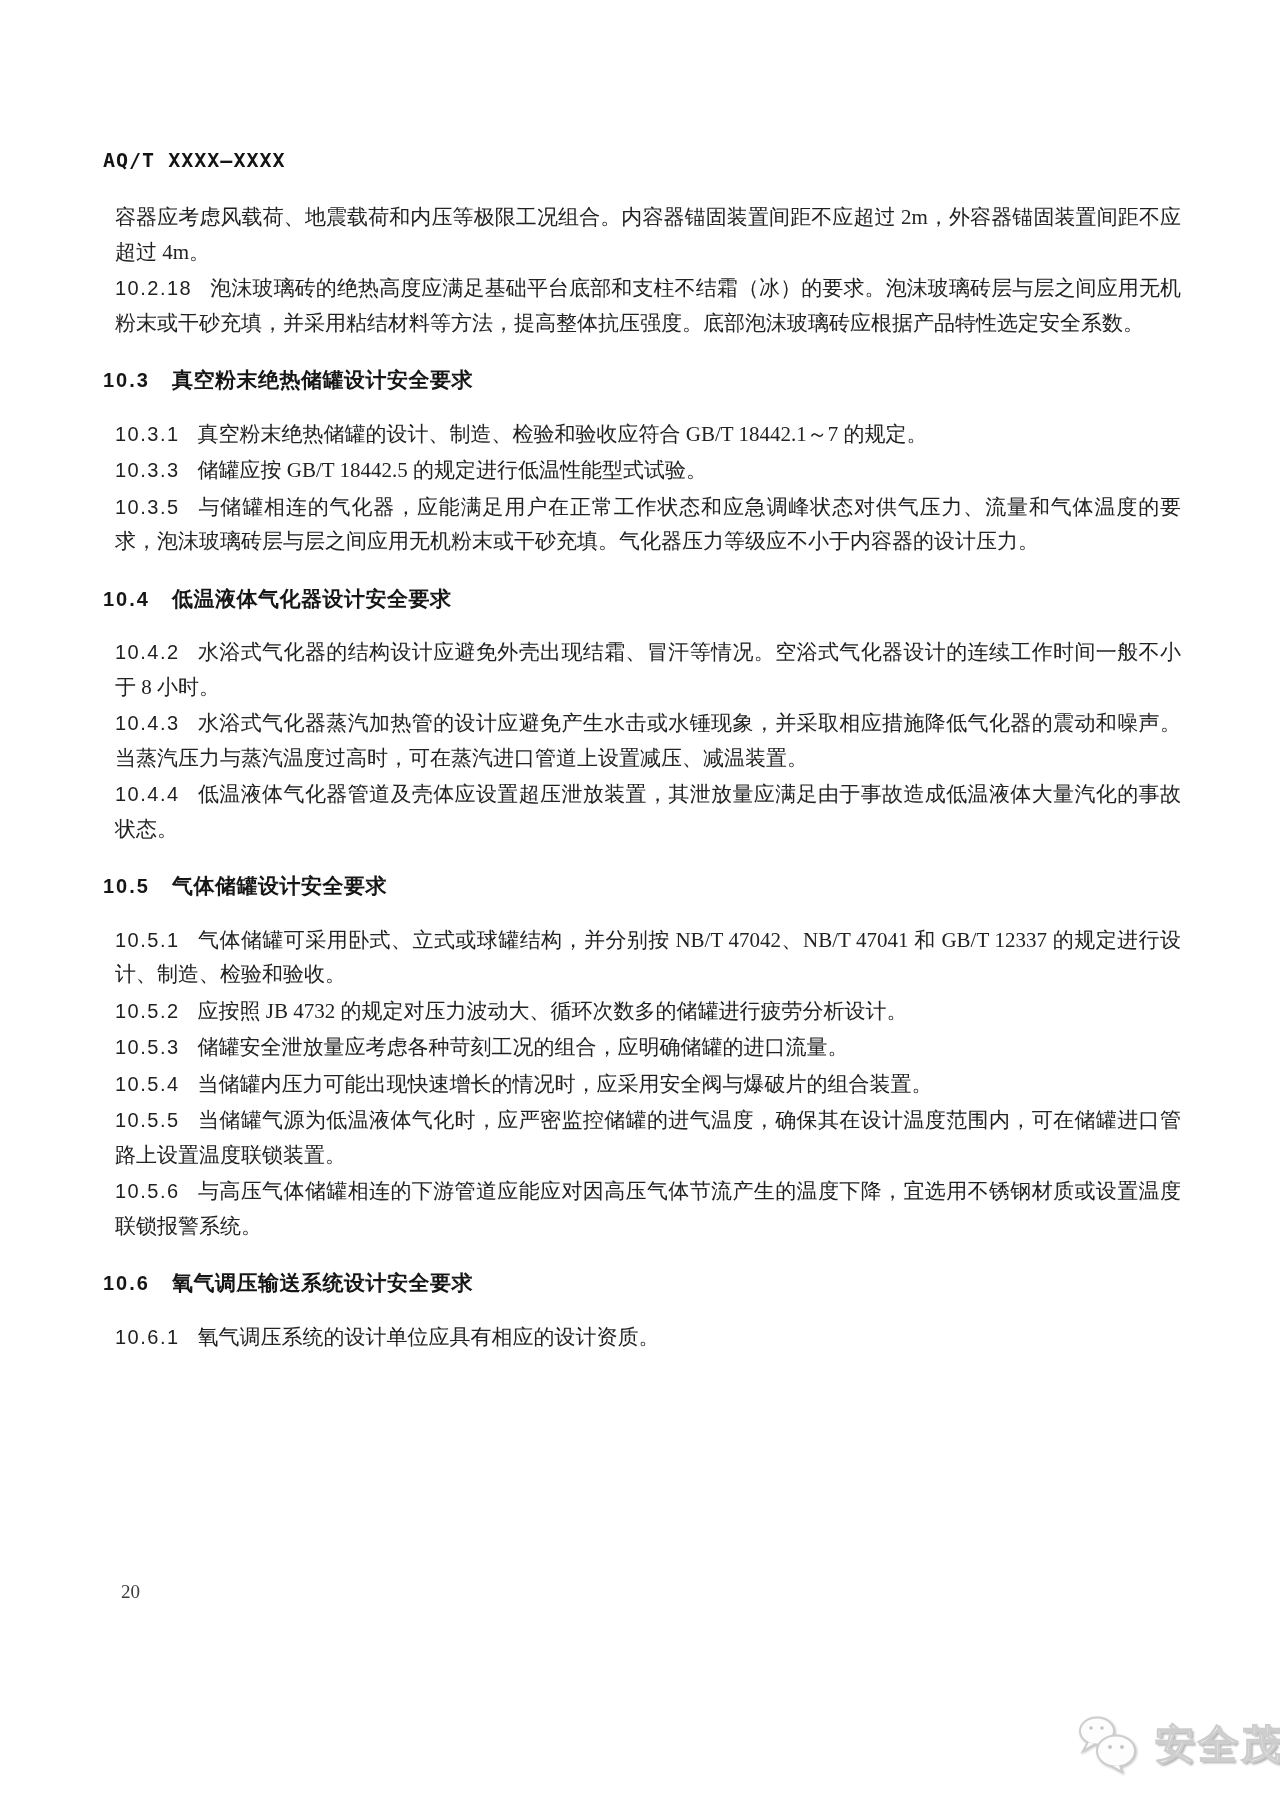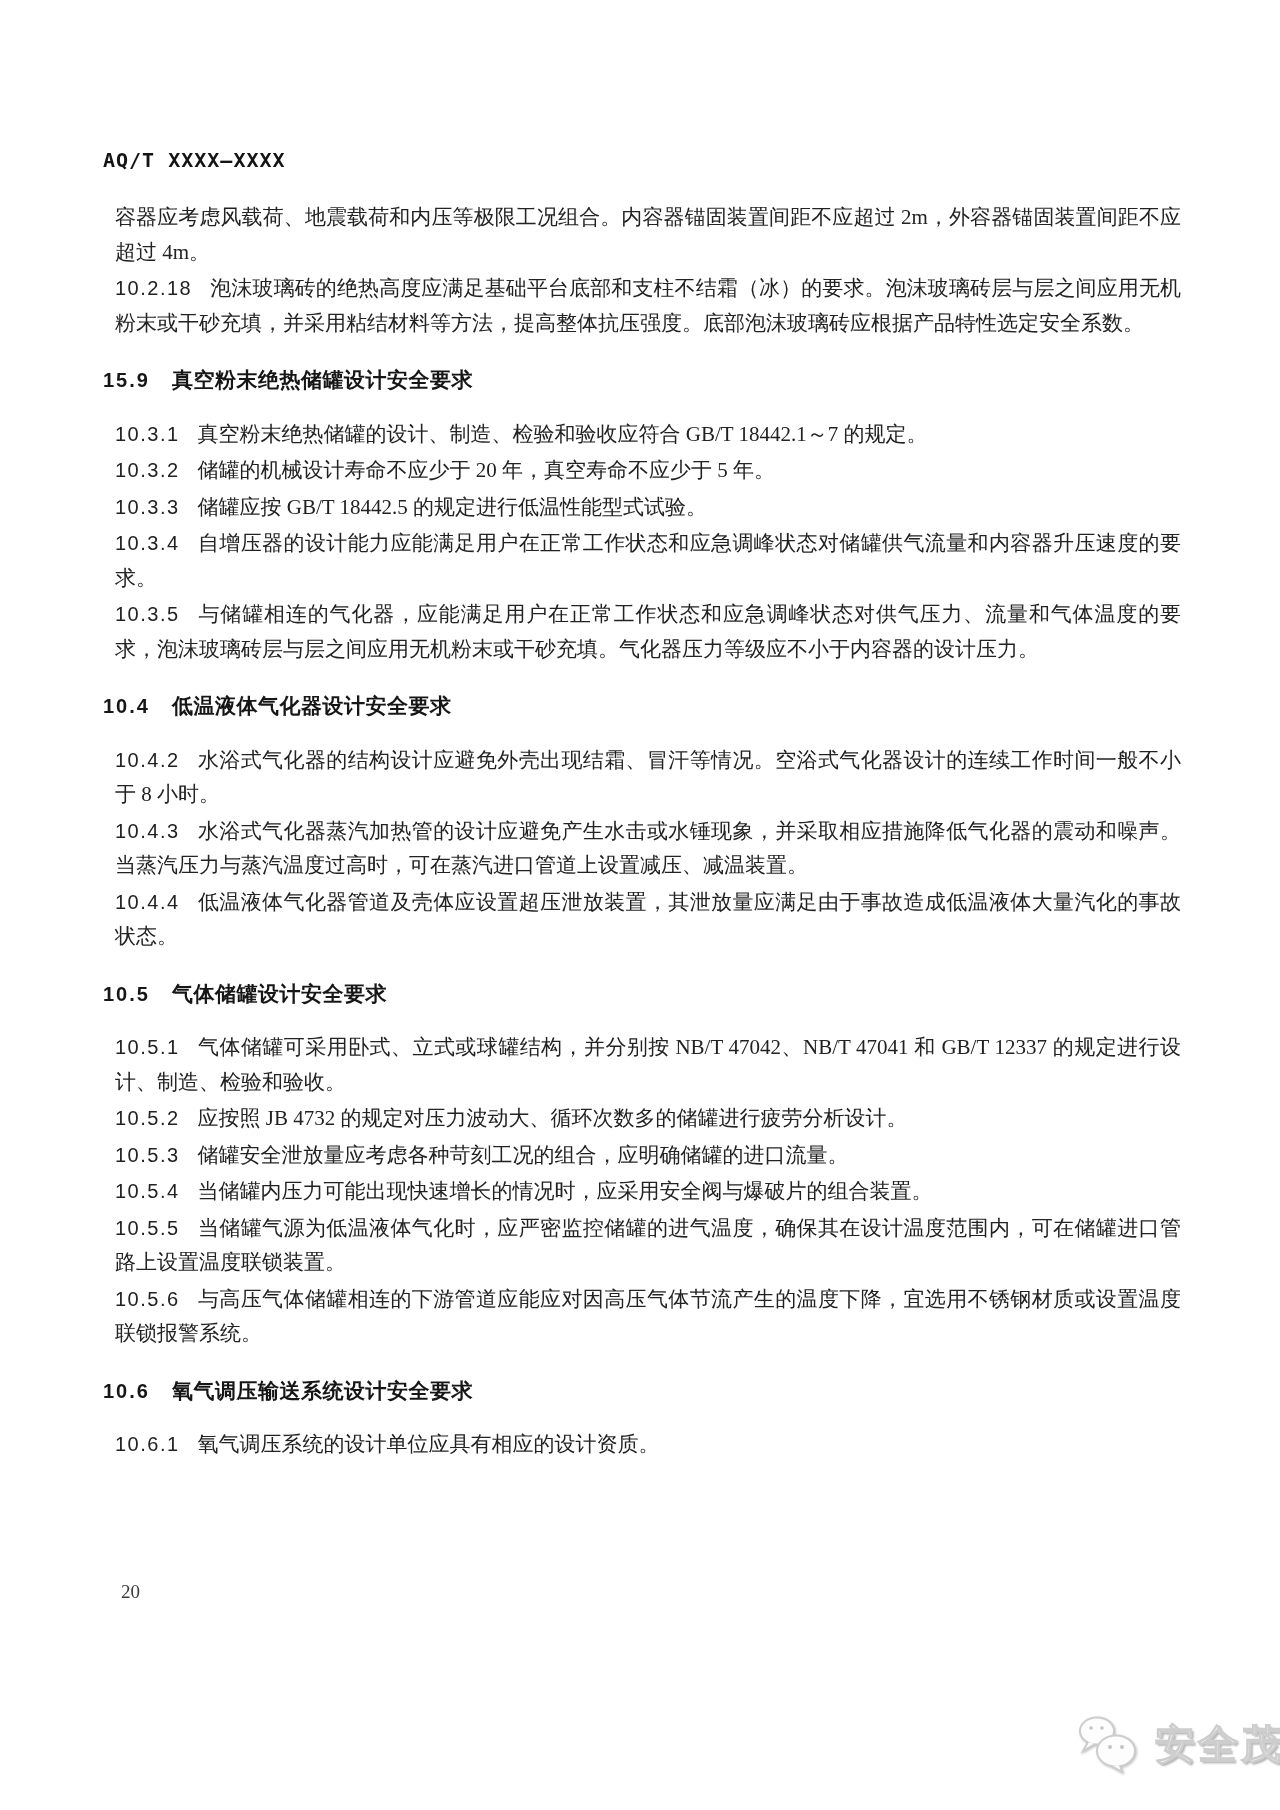--- a/index.html
+++ b/index.html
@@ -92,29 +92,27 @@
 <div class="page">
 
   <div class="running-header">AQ/T XXXX—XXXX</div>
 
   <div class="doc">
 
     <p class="para"><span>容器应考虑风载荷、地震载荷和内压等极限工况组合。内容器锚固装置间距不应超过 2m，外容器锚固装置间距不应超过 4m。</span></p>
 
     <p class="para"><span class="num">10.2.18</span><span>泡沫玻璃砖的绝热高度应满足基础平台底部和支柱不结霜（冰）的要求。泡沫玻璃砖层与层之间应用无机粉末或干砂充填，并采用粘结材料等方法，提高整体抗压强度。底部泡沫玻璃砖应根据产品特性选定安全系数。</span></p>
 
-    <h2 class="section"><span class="num">15.9</span><span>真空粉末绝热储罐设计安全要求</span></h2>
+    <h2 class="section"><span class="num">10.3</span><span>真空粉末绝热储罐设计安全要求</span></h2>
 
     <p class="para"><span class="num">10.3.1</span><span>真空粉末绝热储罐的设计、制造、检验和验收应符合 GB/T 18442.1～7 的规定。</span></p>
 
-    <p class="para"><span class="num">10.3.2</span><span>储罐的机械设计寿命不应少于 20 年，真空寿命不应少于 5 年。</span></p>
 
     <p class="para"><span class="num">10.3.3</span><span>储罐应按 GB/T 18442.5 的规定进行低温性能型式试验。</span></p>
 
-    <p class="para"><span class="num">10.3.4</span><span>自增压器的设计能力应能满足用户在正常工作状态和应急调峰状态对储罐供气流量和内容器升压速度的要求。</span></p>
 
     <p class="para"><span class="num">10.3.5</span><span>与储罐相连的气化器，应能满足用户在正常工作状态和应急调峰状态对供气压力、流量和气体温度的要求，泡沫玻璃砖层与层之间应用无机粉末或干砂充填。气化器压力等级应不小于内容器的设计压力。</span></p>
 
     <h2 class="section"><span class="num">10.4</span><span>低温液体气化器设计安全要求</span></h2>
 
 
     <p class="para"><span class="num">10.4.2</span><span>水浴式气化器的结构设计应避免外壳出现结霜、冒汗等情况。空浴式气化器设计的连续工作时间一般不小于 8 小时。</span></p>
 
     <p class="para"><span class="num">10.4.3</span><span>水浴式气化器蒸汽加热管的设计应避免产生水击或水锤现象，并采取相应措施降低气化器的震动和噪声。当蒸汽压力与蒸汽温度过高时，可在蒸汽进口管道上设置减压、减温装置。</span></p>
 

